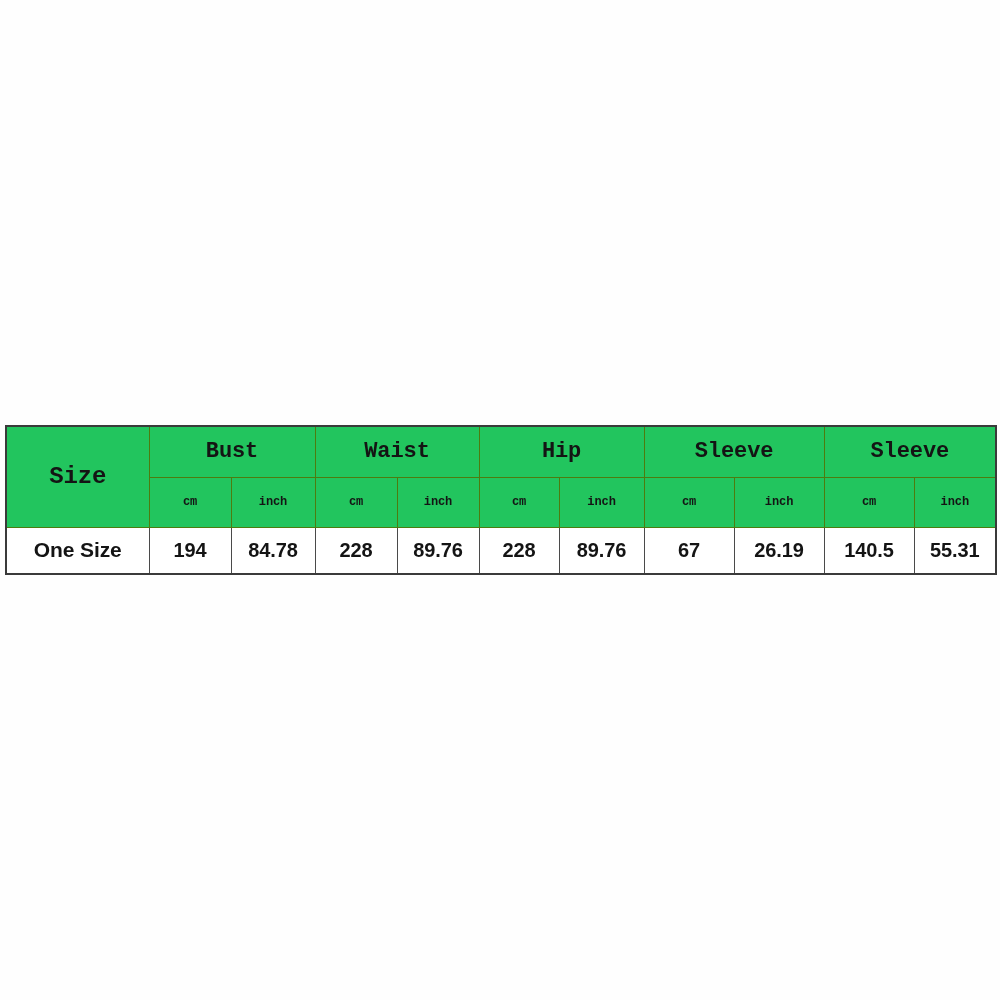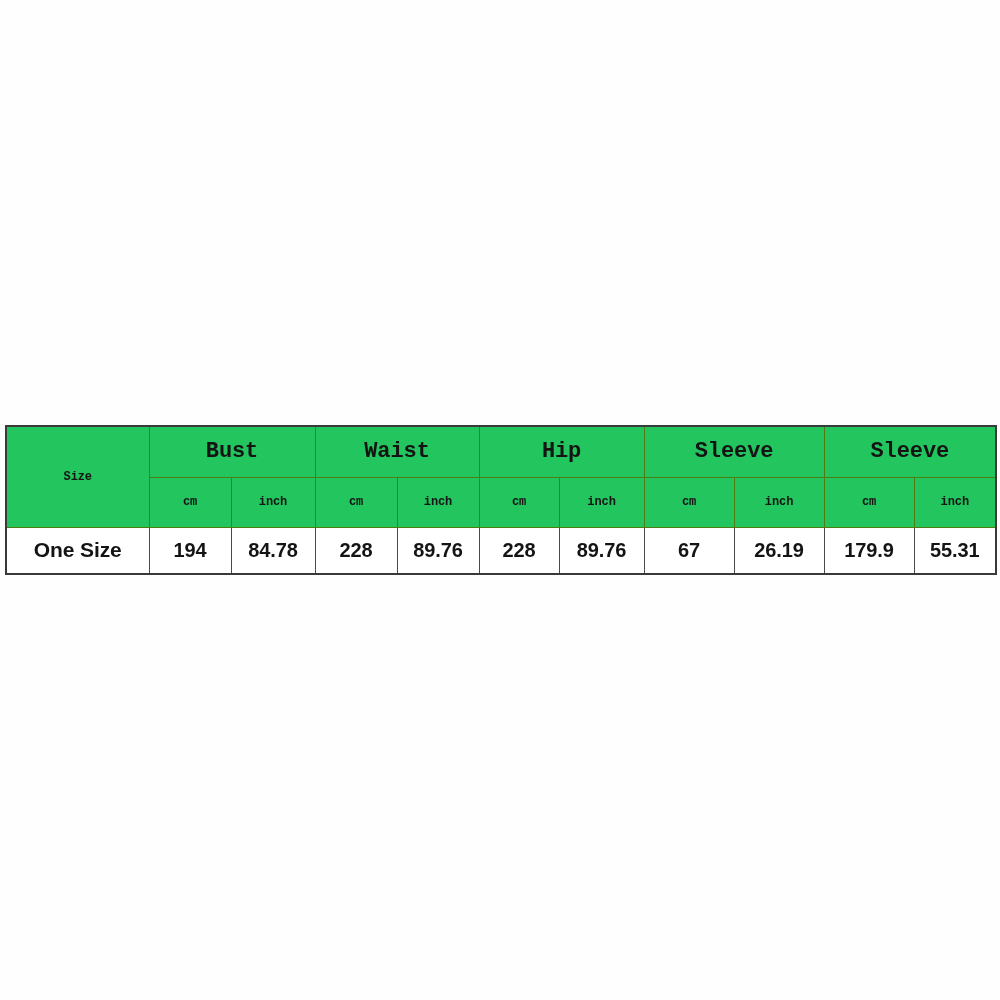--- a/index.html
+++ b/index.html
@@ -67,21 +67,21 @@
   }
 
   
   table.size-chart {
     border: 2px solid #3a3a3a;
   }
 
   
   th.group-head   { font-size: 22px; height: 50px; }
   th.unit-head    { font-size: 12px; height: 49px; }
-  th.size-head    { font-size: 12px; }
+  th.size-head    { font-size: 24px; }
   td.size-label   { font-size: 21px; }
   td.measure-val  { font-size: 20px; }
 
   tr.data-row { height: 46px; }
 
   
   th.size-head {
     background: #facfa0;
   }
 </style>
@@ -133,20 +133,20 @@
         <tr class="data-row">
           <td class="size-label">One Size</td>
           <td class="measure-val">194</td>
           <td class="measure-val">84.78</td>
           <td class="measure-val">228</td>
           <td class="measure-val">89.76</td>
           <td class="measure-val">228</td>
           <td class="measure-val">89.76</td>
           <td class="measure-val">67</td>
           <td class="measure-val">26.19</td>
-          <td class="measure-val">179.9</td>
+          <td class="measure-val">140.5</td>
           <td class="measure-val">55.31</td>
         </tr>
       </tbody>
     </table>
   </div>
 
 </div>
 
 </body></html>

